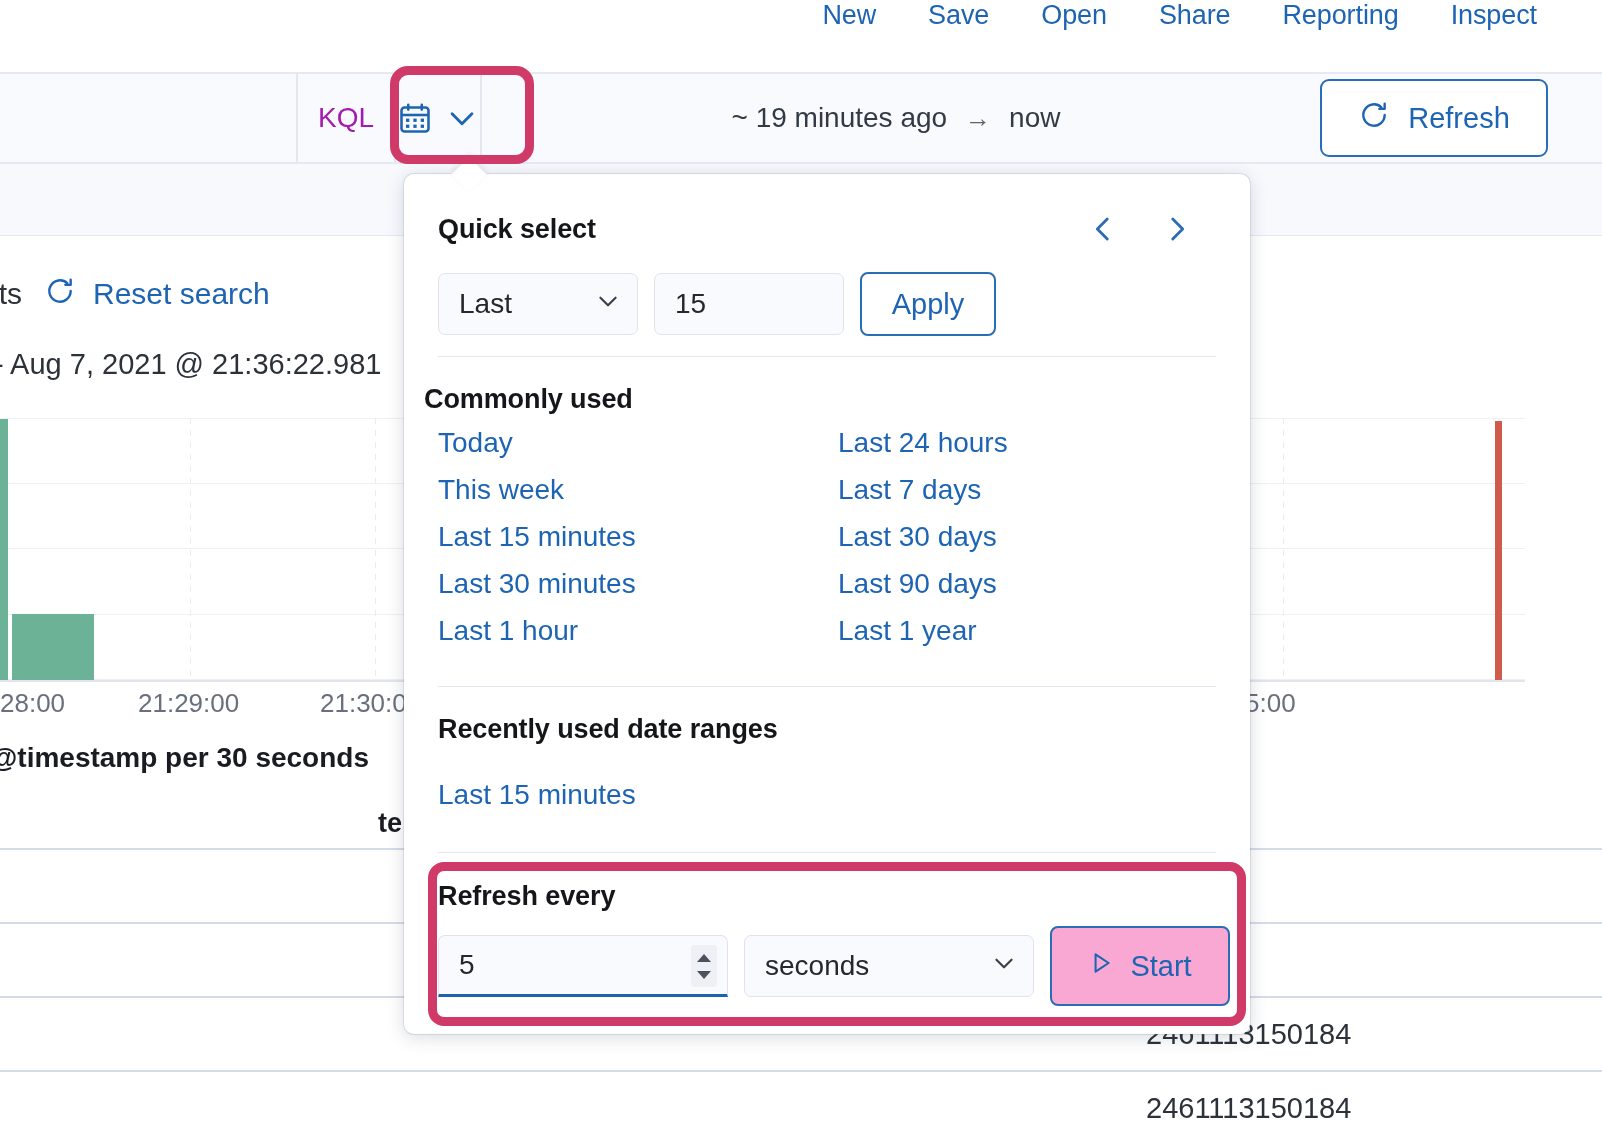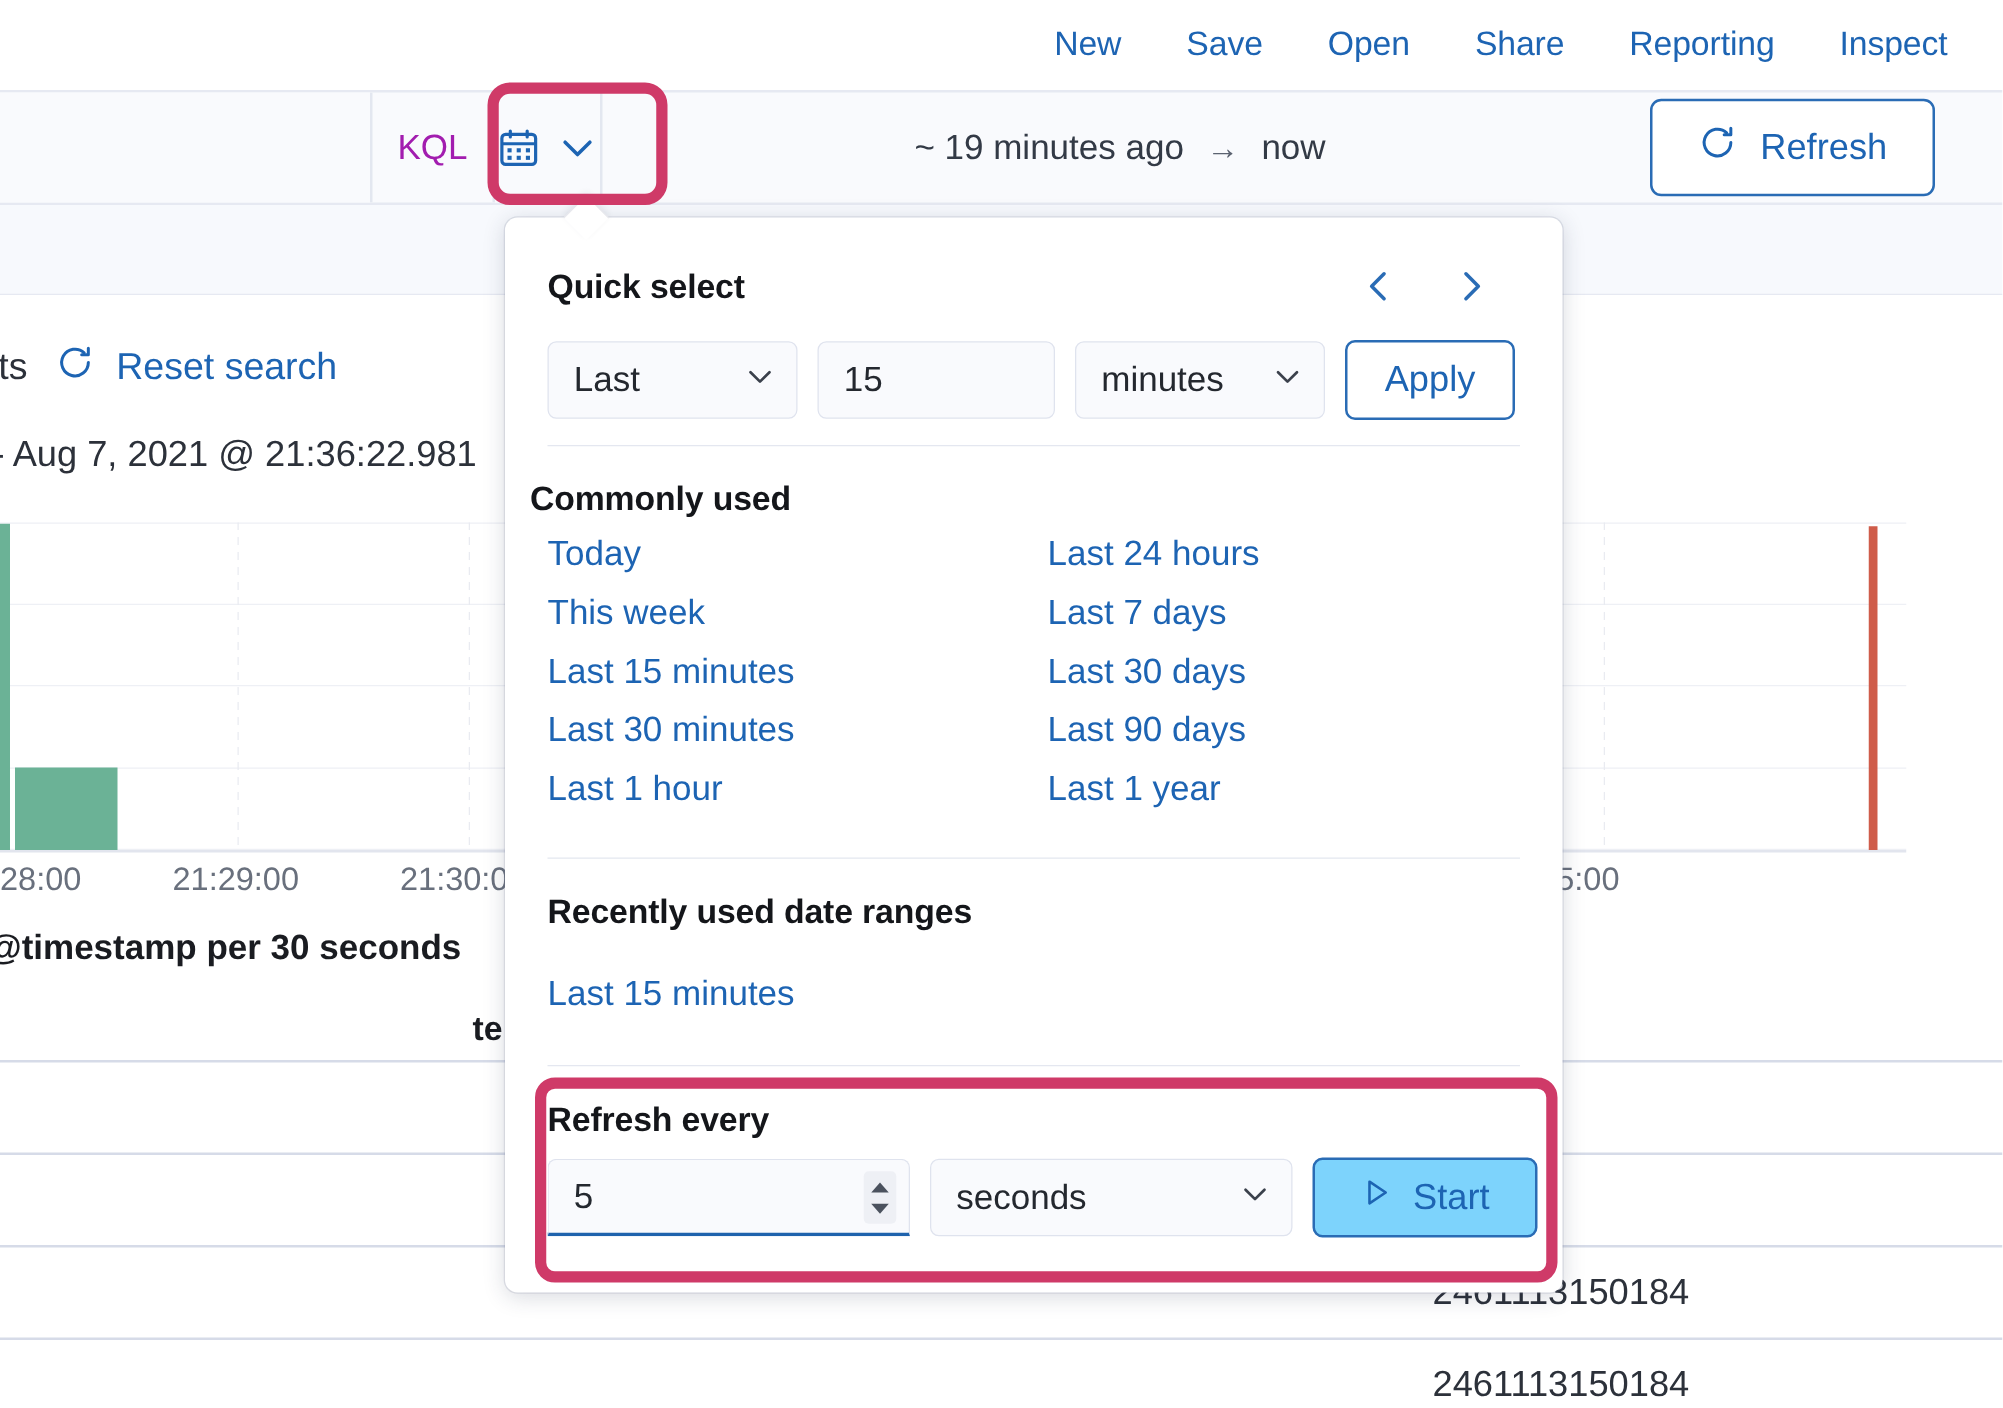--- a/index.html
+++ b/index.html
@@ -10,22 +10,22 @@
     background: #ffffff;
     font-family: "Liberation Sans", sans-serif;
     -webkit-font-smoothing: antialiased;
   }
   #root { position: relative; width: 1602px; height: 1126px; background:#fff; }
 
   
   .topnav {
     position: absolute; top: 0; left: 0; width: 1602px; height: 50px;
     background: #fff;
-    display: flex; align-items: flex-end; justify-content: flex-end;
-    padding-right: 18px;
+    display: flex; align-items: flex-start; justify-content: flex-end;
+    padding-right: 39px;
   }
   .topnav-item {
     color: #1d64b3; font-size: 27px; line-height: 30px;
     padding: 0 26px; cursor: pointer; white-space: nowrap;
     letter-spacing: -0.1px;
   }
 
   
   .querybar {
     position: absolute; top: 72px; left: 0; width: 1602px; height: 92px;
@@ -194,22 +194,22 @@
     cursor: text;
   }
   .stepper-arrows {
     position: absolute; right: 10px; top: 9px; width: 26px; height: 42px;
     background: #eef0f5; border-radius: 4px;
     display: flex; flex-direction: column; align-items: center; justify-content: center; gap: 3px;
     cursor: pointer;
   }
   .w-secs { width: 290px; }
   .start-btn {
-    width: 180px; height: 64px; border: 2px solid #2a6cb5; border-radius: 8px;
-    background: #7dd3fc; color: #1d64b3; font-size: 29px;
+    width: 180px; height: 80px; border: 2px solid #2a6cb5; border-radius: 8px;
+    background: #f9a8d4; color: #1d64b3; font-size: 29px;
     display: flex; align-items: center; justify-content: center; gap: 16px; cursor: pointer;
   }
 
   
   .hl {
     position: absolute; border: 9px solid #cf3a68; border-radius: 18px;
     pointer-events: none; z-index: 40;
   }
   .hl-cal { top: 66px; left: 390px; width: 144px; height: 98px; }
   .hl-refresh { top: 862px; left: 428px; width: 818px; height: 164px; border-radius: 16px; }
@@ -363,28 +363,20 @@
           <span>Last</span>
           <span>
             <svg width="26" height="26" viewBox="0 0 24 24" fill="none" stroke="#3b414c" stroke-width="2" stroke-linecap="round" stroke-linejoin="round">
               <polyline points="5 9 12 16 19 9"></polyline>
             </svg>
           </span>
         </div>
         <div class="fld num w-num">
           <span>15</span>
         </div>
-        <div class="fld sel w-unit">
-          <span>minutes</span>
-          <span>
-            <svg width="26" height="26" viewBox="0 0 24 24" fill="none" stroke="#3b414c" stroke-width="2" stroke-linecap="round" stroke-linejoin="round">
-              <polyline points="5 9 12 16 19 9"></polyline>
-            </svg>
-          </span>
-        </div>
         <div class="apply-btn">Apply</div>
       </div>
 
       <div class="divider" style="top:182px"></div>
 
       <div class="sec-title cu-title">Commonly used</div>
       <div class="cu-grid">
         <div class="cu-link">Today</div>
         <div class="cu-link">Last 24 hours</div>
         <div class="cu-link">This week</div>

